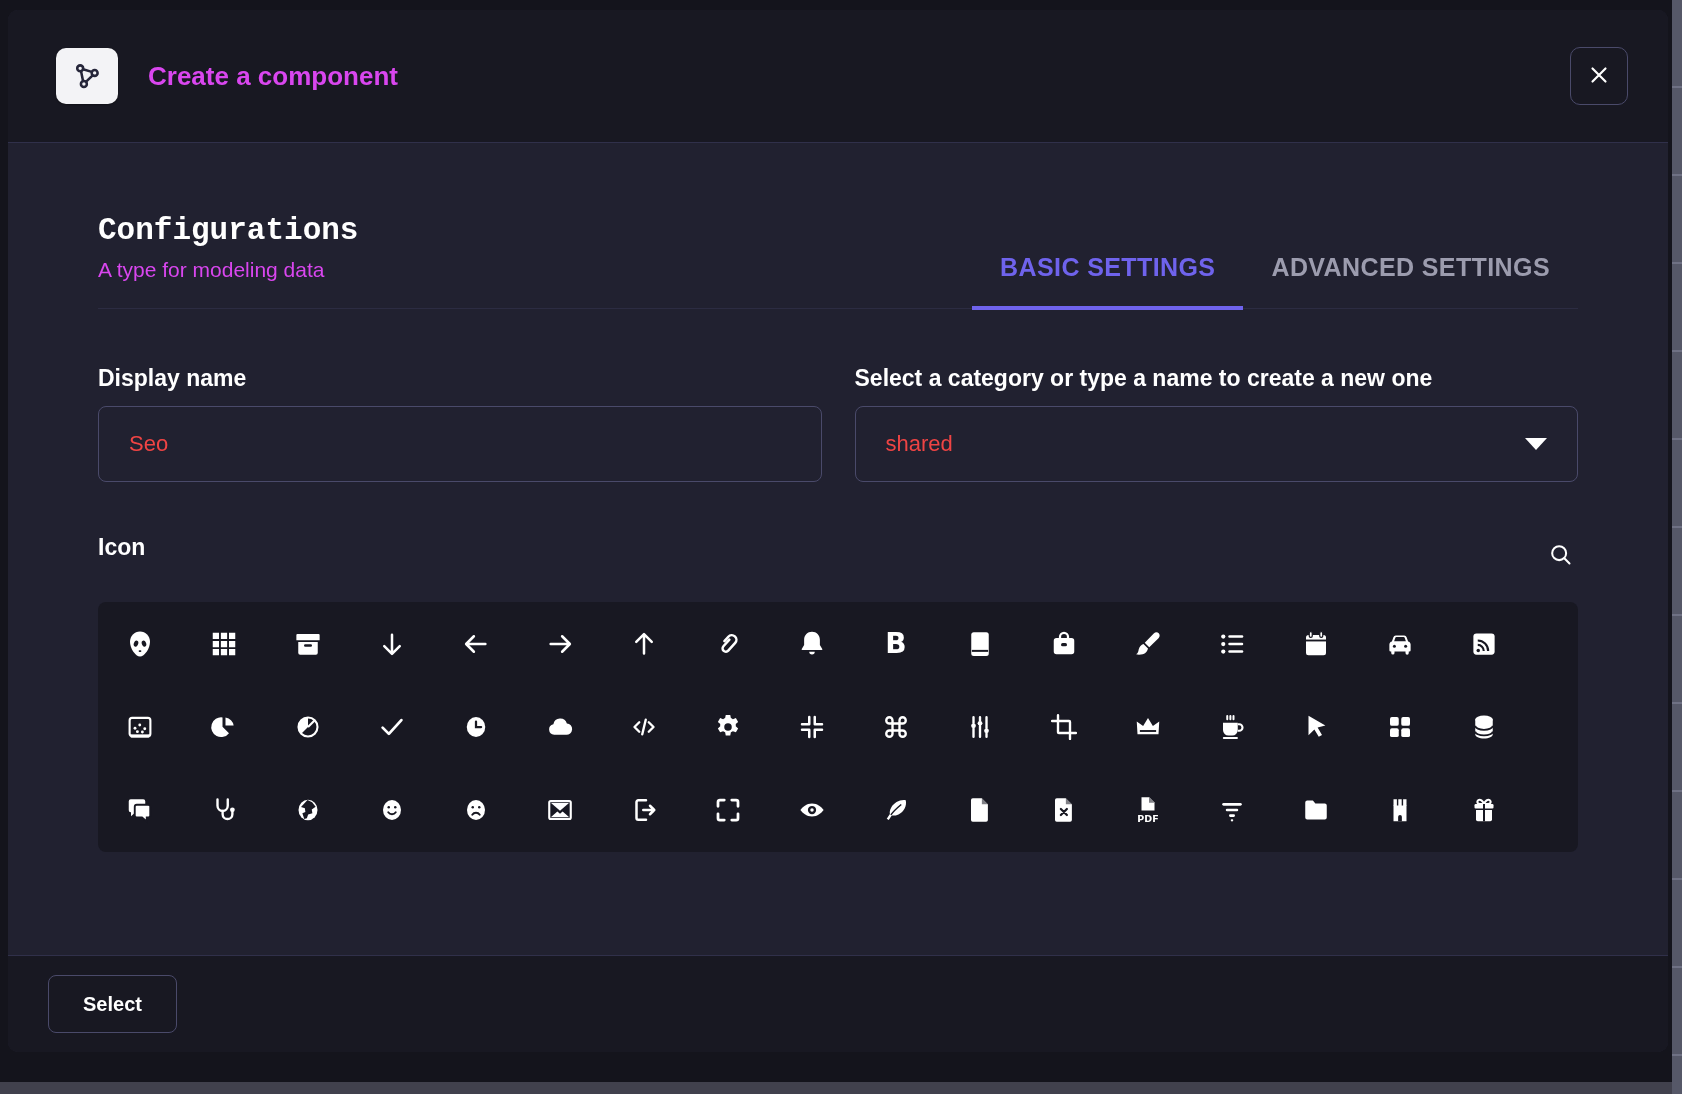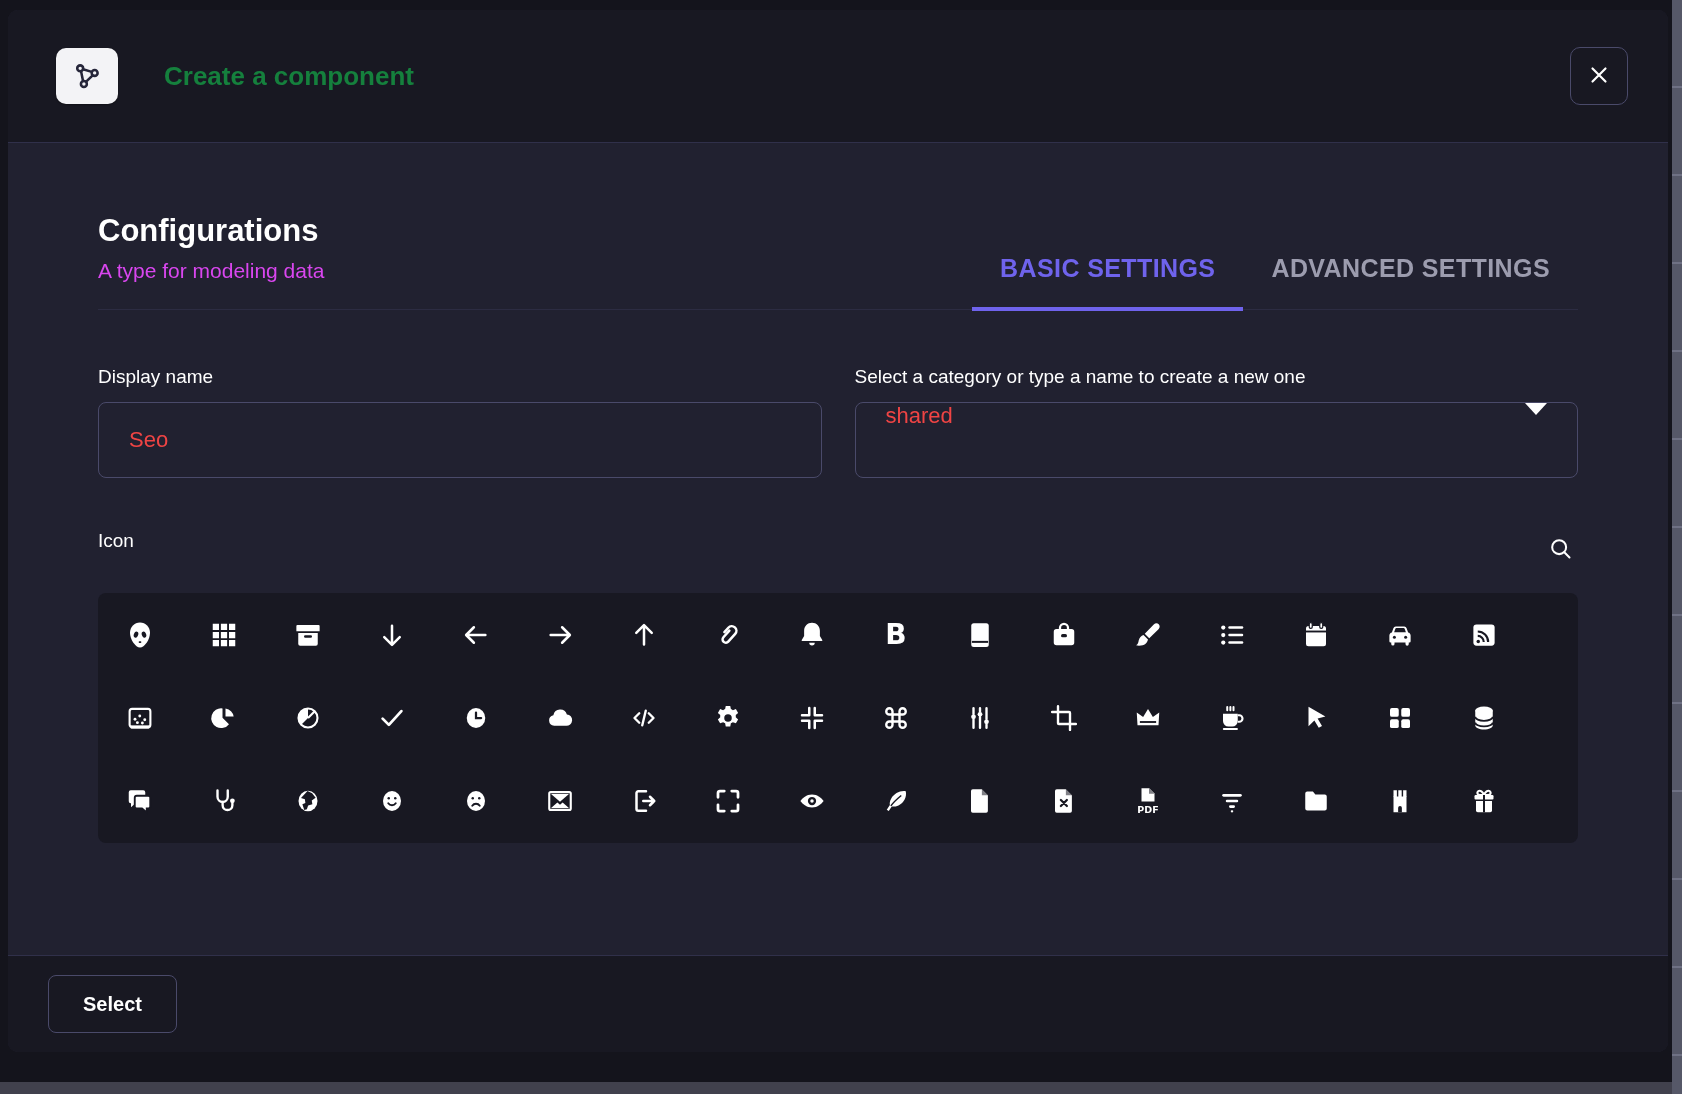--- a/index.html
+++ b/index.html
@@ -17,49 +17,49 @@
   .modal-header{
     height:133px;flex:0 0 auto;background:#181822;border-bottom:1px solid #30304a;
     display:flex;align-items:center;justify-content:space-between;padding:0 40px 0 48px;
   }
   .title-group{display:flex;align-items:center;gap:30px;}
   .icon-tile{
     width:62px;height:56px;background:#f3f3f6;border-radius:10px;
     display:flex;align-items:center;justify-content:center;box-shadow:0 1px 2px rgba(0,0,0,.35);
   }
   .icon-tile svg{width:34px;height:34px;}
-  .modal-title{font-size:26px;font-weight:bold;color:#15803d;margin:16px;}
+  .modal-title{font-size:26px;font-weight:bold;color:#d946ef;margin:0;}
   .close-btn{
     width:58px;height:58px;border:1px solid #4a4a6a;border-radius:10px;background:transparent;
     display:flex;align-items:center;justify-content:center;cursor:pointer;padding:0;
   }
   .close-btn svg{width:26px;height:26px;}
   .modal-body{flex:1;background:#212130;padding:0 90px;}
   .section-head{
     margin-top:70px;display:flex;justify-content:space-between;align-items:flex-end;
     border-bottom:1px solid #2c2c42;
   }
-  .section-title{font-size:31px;color:#fff;margin:0 0 10px;font-weight:bold;}
+  .section-title{font-size:31px;color:#fff;margin:0 0 10px;font-weight:bold;font-family:Liberation Mono, monospace;}
   .section-subtitle{font-size:21px;color:#d946ef;margin:0 0 26px;}
   .tabs{display:flex;}
   .tab{
     font-size:25px;font-weight:bold;letter-spacing:.4px;padding:0 28px 24px;
     color:#9c9cae;cursor:pointer;border-bottom:4px solid transparent;margin-bottom:-2px;
     background:transparent;border-top:none;border-left:none;border-right:none;font-family:inherit;
   }
   .tab.active{color:var(--accent);border-bottom:4px solid var(--accent);}
   .form-row{display:flex;gap:33px;margin-top:56px;}
   .field{flex:1;}
-  .field-label{display:block;font-size:19px;font-weight:normal;color:#fff;margin-bottom:14px;}
+  .field-label{display:block;font-size:23px;font-weight:bold;color:#fff;margin-bottom:14px;}
   .text-input,.select{
     height:76px;border:1px solid #4a4a6a;border-radius:8px;background:transparent;
     width:100%;color:#ef4444;font-size:22px;padding:0 30px;font-family:inherit;
   }
   .text-input{outline:none;}
-  .select{display:flex;justify-content:space-between;cursor:pointer;}
+  .select{display:flex;align-items:center;justify-content:space-between;cursor:pointer;}
   .caret{
     width:0;height:0;border-left:11px solid transparent;border-right:11px solid transparent;
     border-top:12px solid #fff;
   }
   .icon-head{margin-top:52px;display:flex;align-items:center;justify-content:space-between;}
   .icon-head .field-label{margin-bottom:17px;}
   .search-btn{background:transparent;border:none;cursor:pointer;padding:4px;}
   .search-btn svg{width:27px;height:27px;}
   .icon-grid{
     margin-top:24px;background:var(--panel);border-radius:8px;height:250px;

